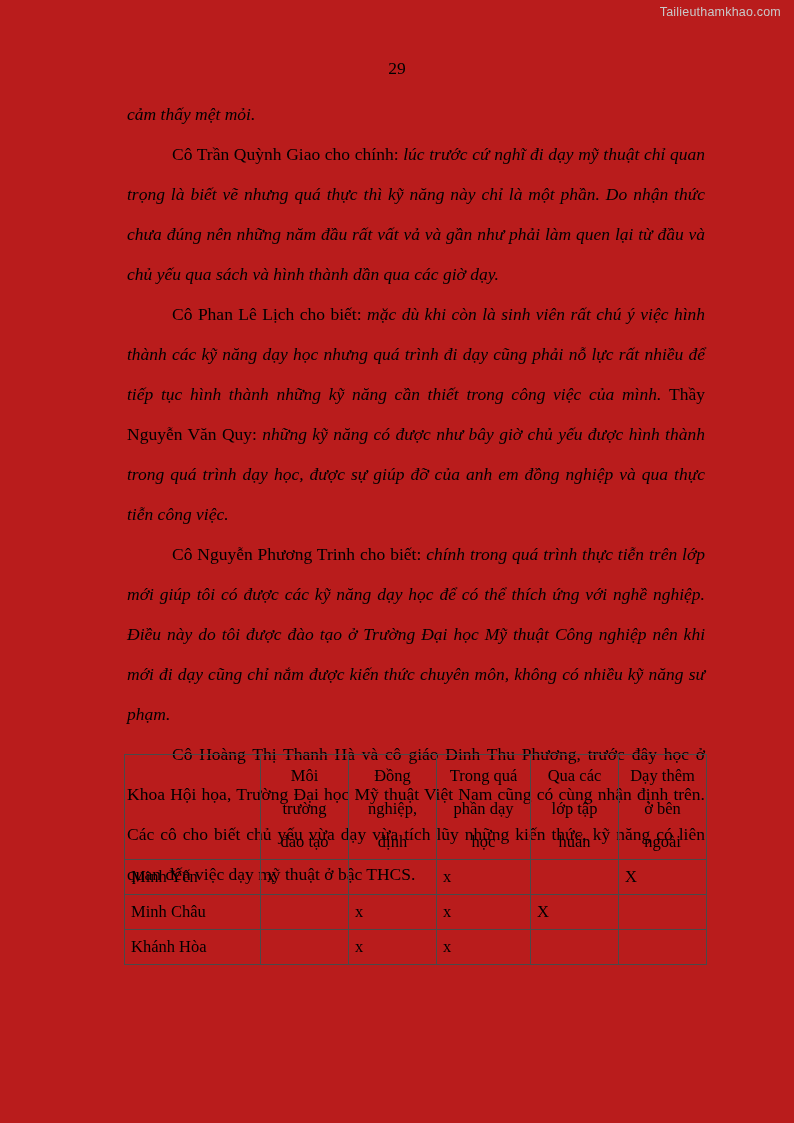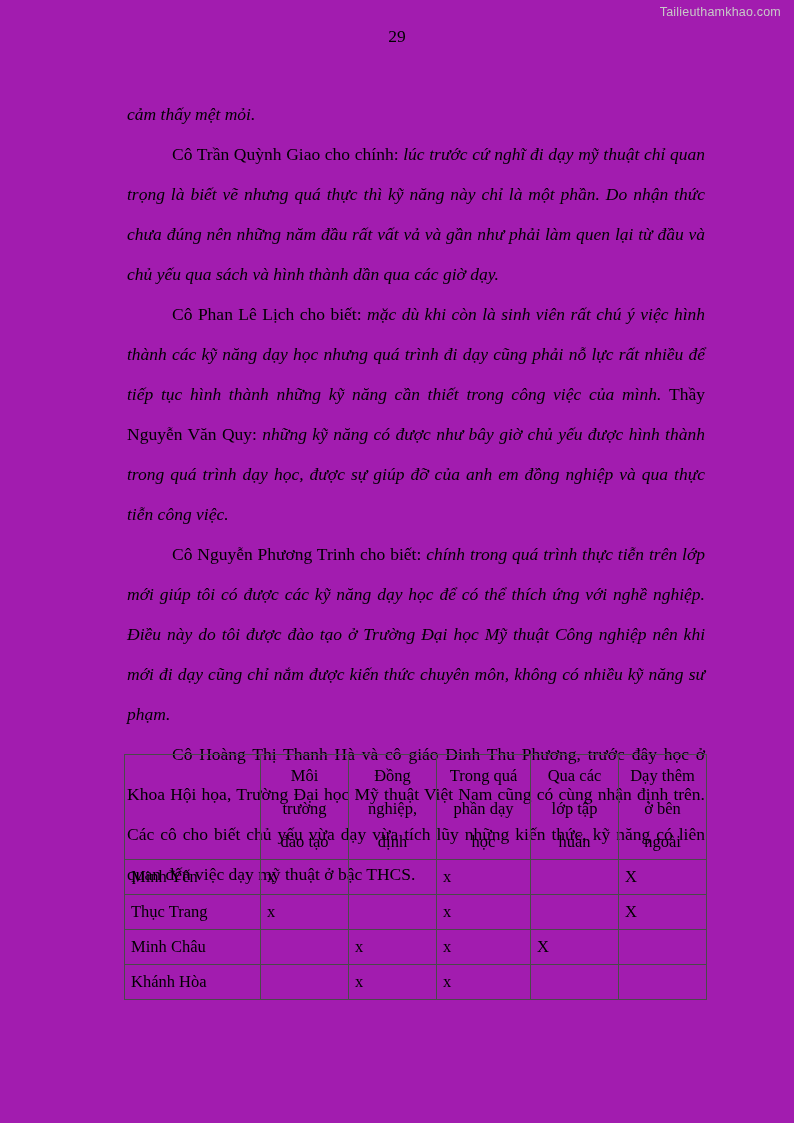--- a/index.html
+++ b/index.html
@@ -6,21 +6,21 @@
   html, body {
     margin: 0;
     padding: 0;
     background: #ffffff;
   }
   .page {
     position: relative;
     width: 794px;
     height: 1123px;
     margin: 0 auto;
-    background: #a21caf;
+    background: #b91c1c;
     overflow: hidden;
     font-family: "Liberation Serif", "DejaVu Serif", serif;
     color: #000000;
     box-sizing: border-box;
   }
 
   
   .watermark {
     position: absolute;
     top: 5px;
@@ -29,21 +29,21 @@
     font-size: 12.5px;
     letter-spacing: 0.2px;
     color: #c8c8c8;
     white-space: nowrap;
     user-select: none;
   }
 
   
   .page-number {
     position: absolute;
-    top: 26px;
+    top: 58px;
     left: 0;
     width: 100%;
     text-align: center;
     font-size: 17.5px;
   }
 
   
   .content {
     position: absolute;
     left: 127px;
@@ -173,28 +173,20 @@
       <tbody>
           <tr>
             <td class="namecell">Minh Yến</td>
             <td class="markcell">x</td>
             <td class="markcell"></td>
             <td class="markcell">x</td>
             <td class="markcell"></td>
             <td class="markcell">X</td>
           </tr>
           <tr>
-            <td class="namecell">Thục Trang</td>
-            <td class="markcell">x</td>
-            <td class="markcell"></td>
-            <td class="markcell">x</td>
-            <td class="markcell"></td>
-            <td class="markcell">X</td>
-          </tr>
-          <tr>
             <td class="namecell">Minh Châu</td>
             <td class="markcell"></td>
             <td class="markcell">x</td>
             <td class="markcell">x</td>
             <td class="markcell">X</td>
             <td class="markcell"></td>
           </tr>
           <tr>
             <td class="namecell">Khánh Hòa</td>
             <td class="markcell"></td>

